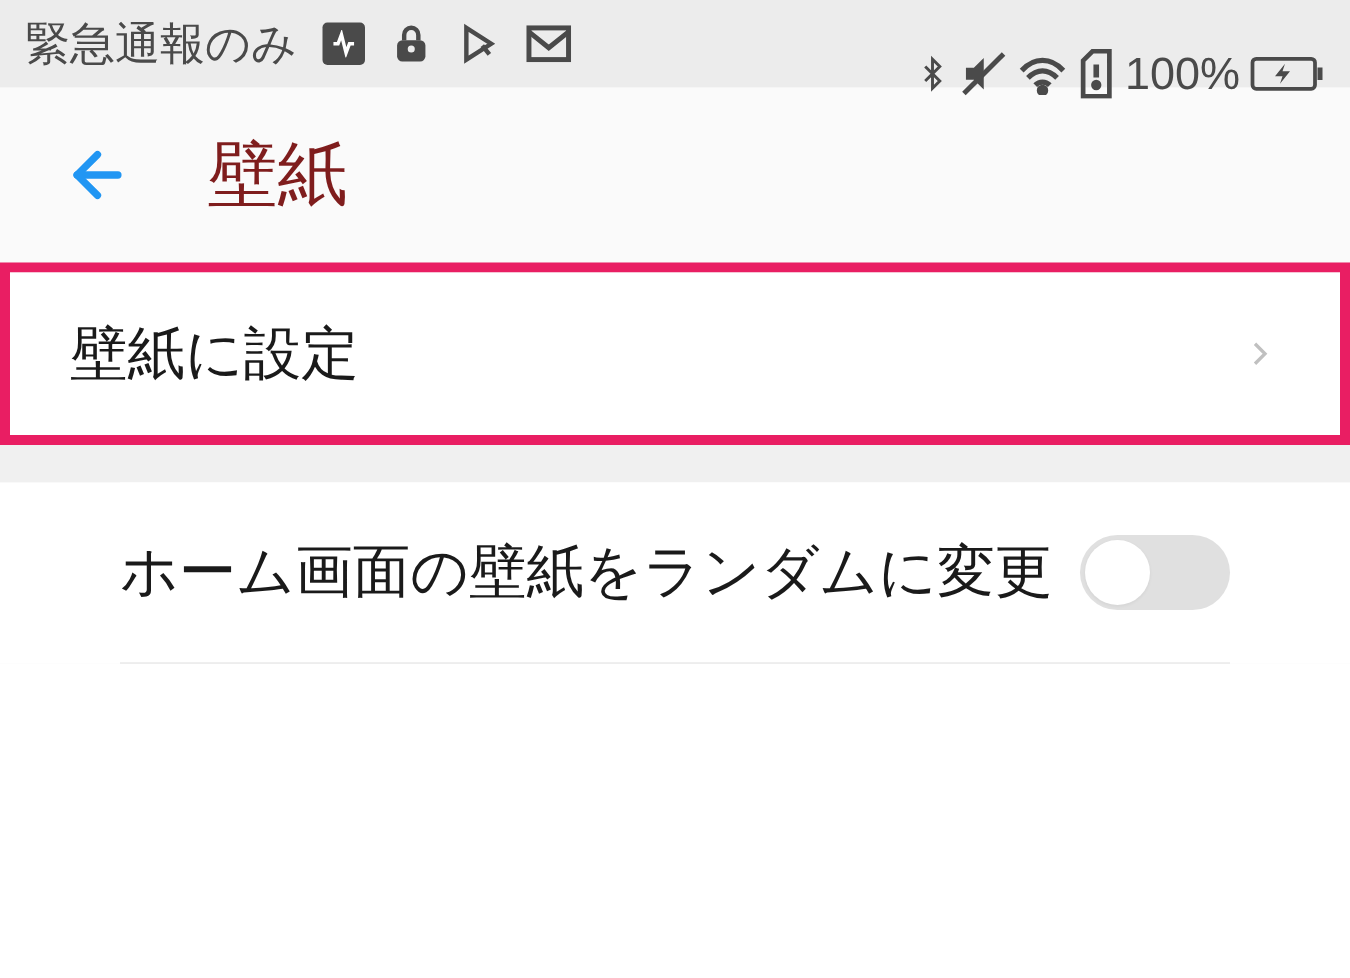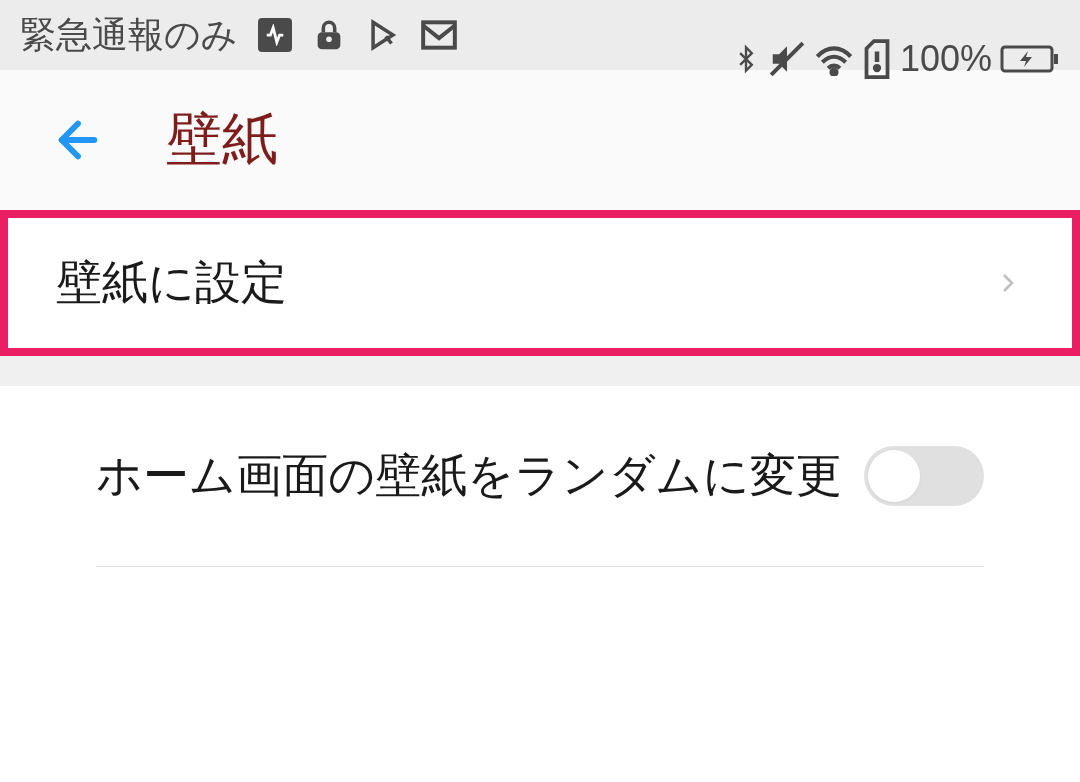--- a/index.html
+++ b/index.html
@@ -84,21 +84,21 @@
     .chevron {
       color: #c0c0c0;
       display: flex;
       align-items: center;
     }
     .divider {
       height: 30px;
       background: #f0f0f0;
     }
     .toggle-row {
-      height: 181px;
+      height: 145px;
       display: flex;
       align-items: center;
       justify-content: space-between;
       padding: 0 48px;
       background: #ffffff;
       border-bottom: 1px solid #e0e0e0;
       margin: 0 48px;
       padding-left: 0;
       padding-right: 0;
     }

